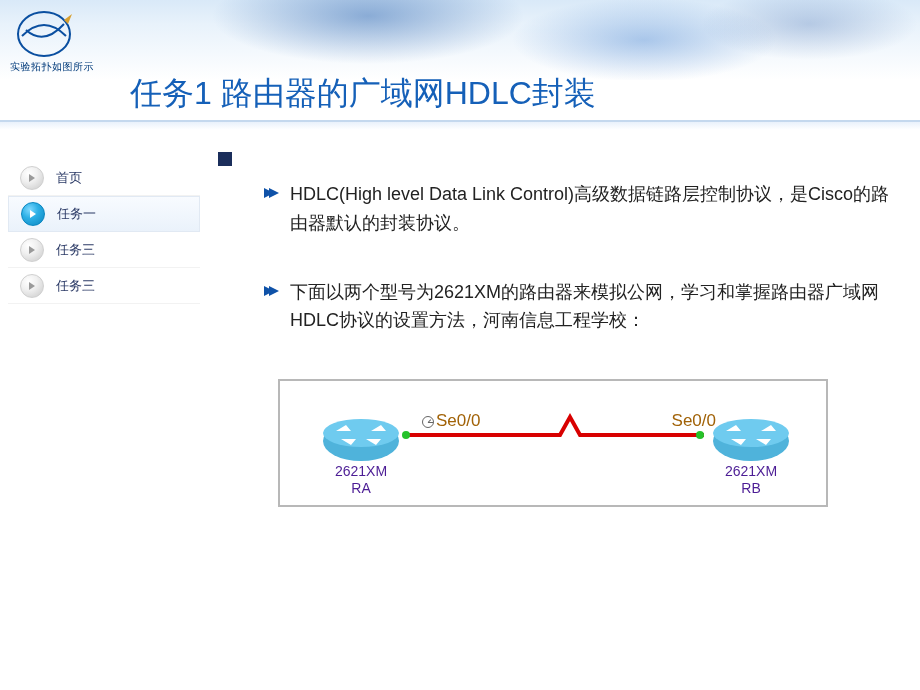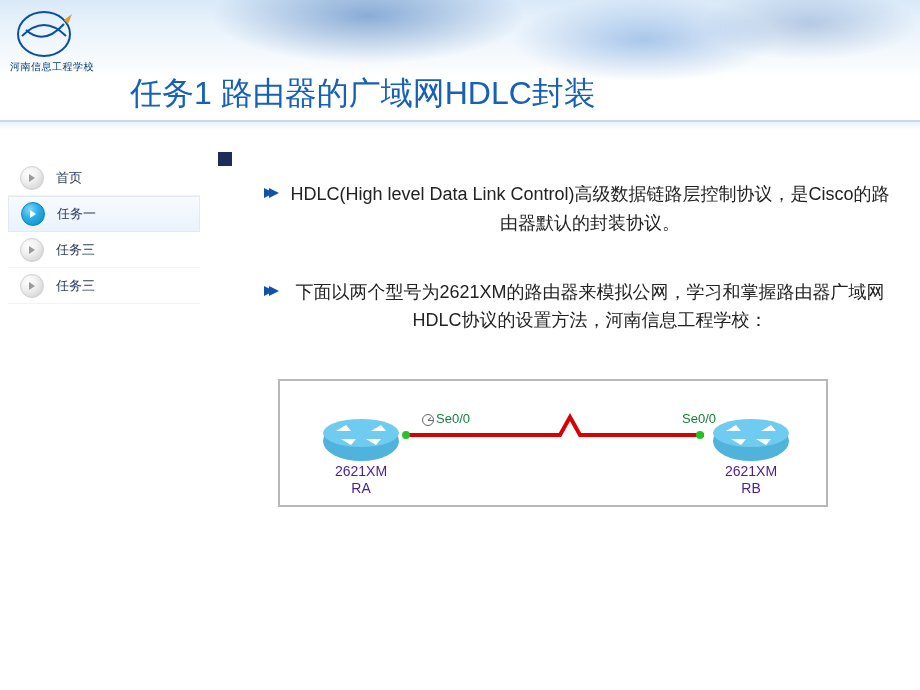--- a/index.html
+++ b/index.html
@@ -110,21 +110,20 @@
       margin-right: 12px;
     }
     .bullet-line {
       display: flex;
       align-items: flex-start;
       margin-left: 44px;
       margin-bottom: 12px;
       font-size: 18px;
       color: #222;
       line-height: 1.6;
-      text-align: center;
     }
     .bullet-line .tri {
       flex-shrink: 0;
       width: 18px; height: 14px;
       margin-right: 10px;
       margin-top: 6px;
     }
     .spacer { height: 28px; }
     .topo-box {
       margin: 44px 0 0 60px;
@@ -144,22 +143,22 @@
       width: 90px;
       text-align: center;
       font-size: 14px;
       color: #4c1d95;
       line-height: 1.2;
     }
     .router-label.left { left: 36px; top: 82px; }
     .router-label.right { right: 30px; top: 82px; }
     .iface-label {
       position: absolute;
-      font-size: 13px;
-      color: #15803d;
+      font-size: 17px;
+      color: #a16207;
     }
     .iface-label.left { left: 142px; top: 30px; }
     .iface-label.right { right: 110px; top: 30px; }
     .clock-icon {
       display: inline-block;
       width: 12px; height: 12px;
       border: 1px solid #666;
       border-radius: 50%;
       position: relative;
       vertical-align: middle;
@@ -186,21 +185,21 @@
 </head>
 <body>
 
 <div class="top-banner">
   <svg class="logo" viewBox="0 0 64 56">
     <ellipse cx="32" cy="28" rx="26" ry="22" fill="none" stroke="#0a4fa0" stroke-width="2"></ellipse>
     <path d="M10 30 Q32 8 54 30" fill="none" stroke="#0a4fa0" stroke-width="2"></path>
     <path d="M14 24 Q32 40 52 18" fill="none" stroke="#0a4fa0" stroke-width="2"></path>
     <polygon points="52,14 60,8 56,18" fill="#d8a030"></polygon>
   </svg>
-  <div class="logo-text">河南信息工程学校</div>
+  <div class="logo-text">实验拓扑如图所示</div>
 </div>
 
 <div class="title-bar">任务1  路由器的广域网HDLC封装</div>
 <div class="h-rule"></div>
 
 <div class="content">
 
   <div class="nav">
     <div class="nav-item">
       <span class="arrow-btn">

